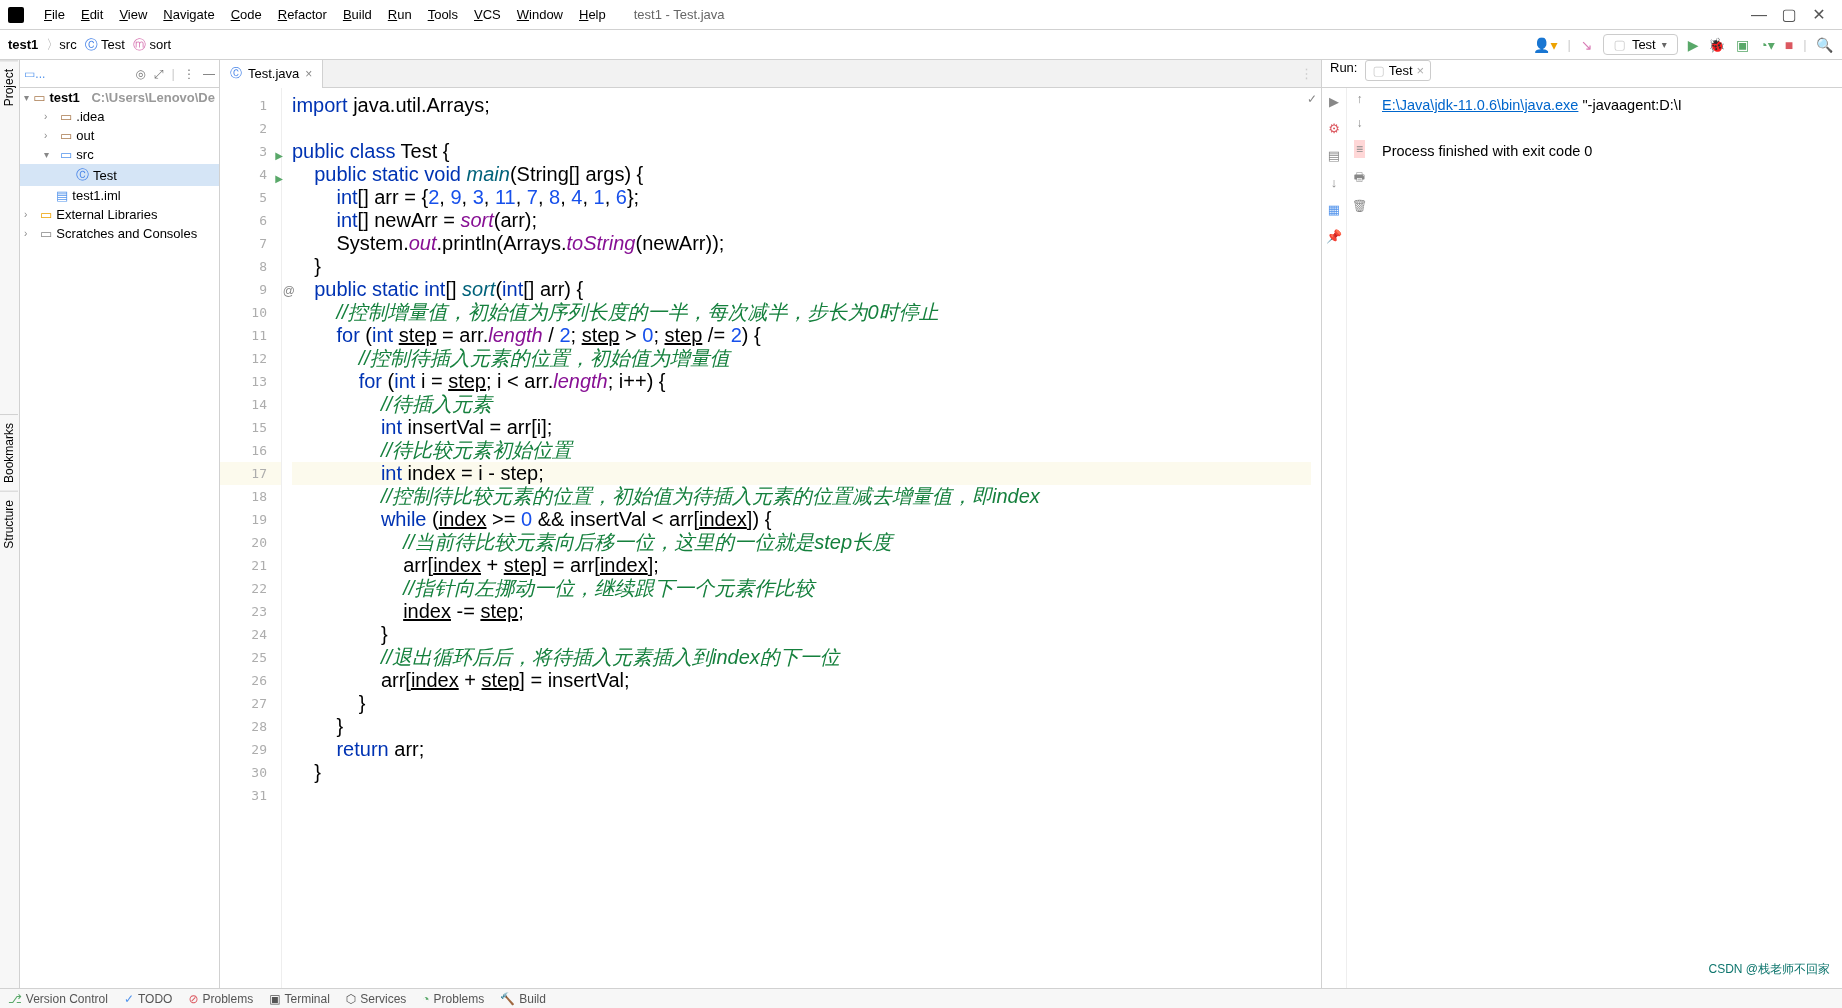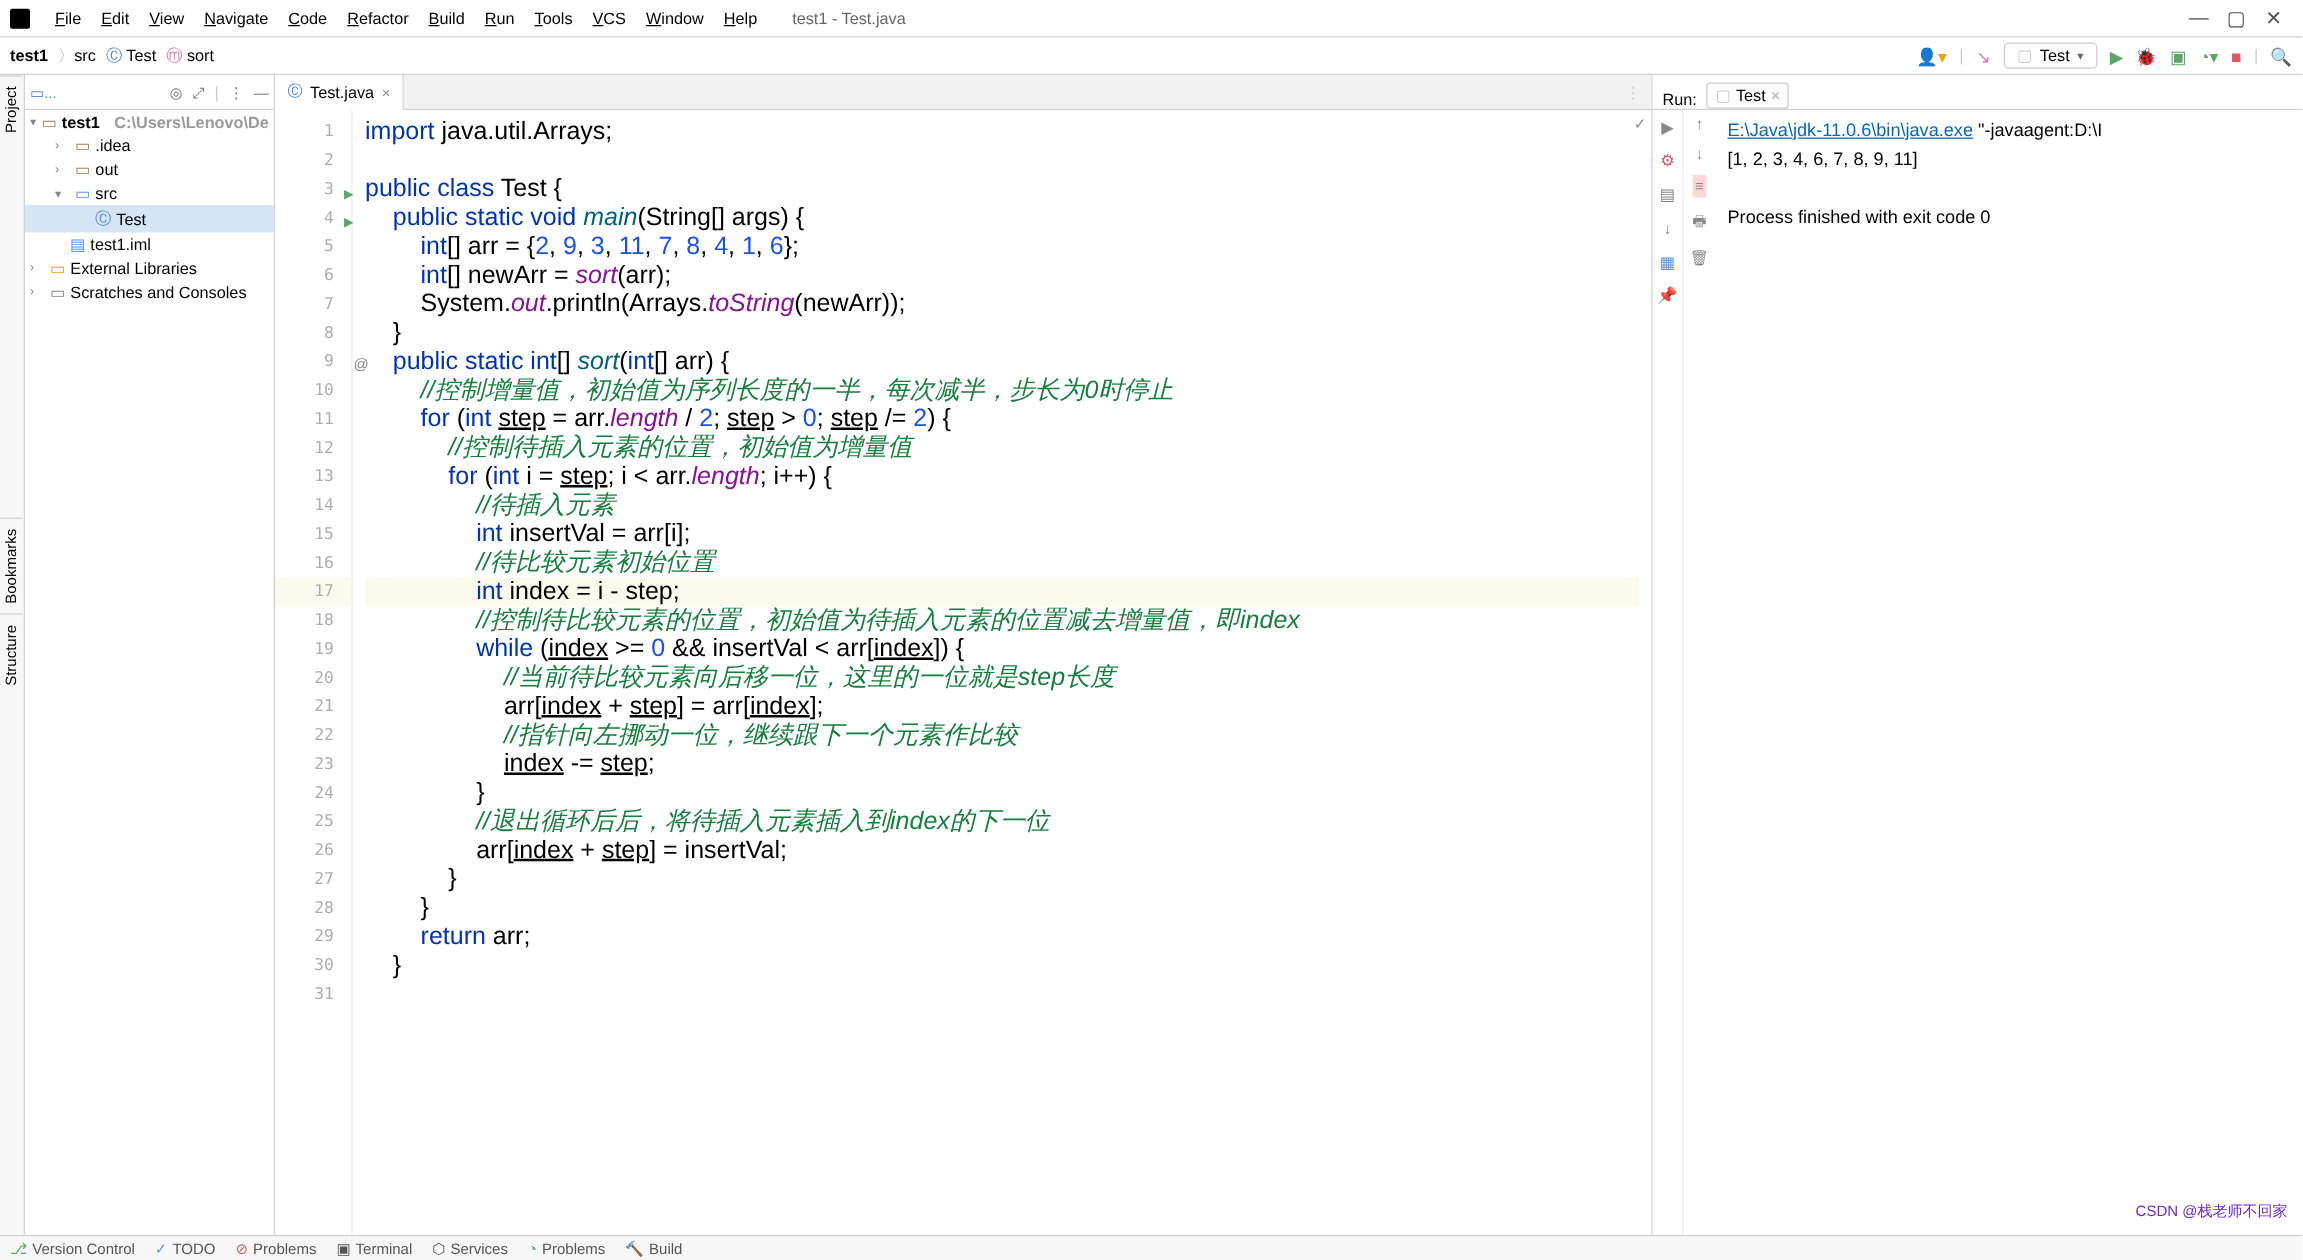--- a/index.html
+++ b/index.html
@@ -43,32 +43,32 @@
 .gutter .ln .run-mark { position:absolute; right:-2px; top:4px; color:#59a869; font-size:10px; }
 .gutter .ln .at-mark { position:absolute; right:-14px; top:2px; color:#888; font-size:12px; }
 .code { flex:1; padding:6px 10px; font-family:Consolas,monospace; font-size:20px; line-height:23px; white-space:pre; overflow:hidden; }
 .code .line.hl { background:#fcfaed; }
 .kw { color:#0033b3; }
 .num { color:#1750eb; }
 .cmt { color:#15803d; font-style:italic;margin-top:24px; }
 .fld { color:#871094; font-style:italic; }
 .mth { color:#00627a; font-style:italic; }
 .run-panel { width:520px; display:flex; flex-direction:column; }
-.run-header { height:28px; border-bottom:1px solid #d1d1d1; display:flex; align-items:flex-end; padding:0 8px; gap:8px; }
+.run-header { height:28px; border-bottom:1px solid #d1d1d1; display:flex; align-items:flex-start; padding:0 8px; gap:8px; }
 .run-header .run-tab { display:flex; align-items:center; gap:4px; padding:2px 6px; border:1px solid #ccc; border-radius:3px; cursor:pointer; }
 .run-body { flex:1; display:flex; }
 .run-tools-l { width:25px; border-right:1px solid #eee; display:flex; flex-direction:column; align-items:center; gap:12px; padding-top:6px; }
 .run-tools-l .rt { font-size:13px; cursor:pointer; color:#888; }
 .run-tools-r { width:25px; display:flex; flex-direction:column; align-items:center; gap:10px; padding-top:4px; }
 .run-tools-r .rt { font-size:12px; cursor:pointer; color:#888; }
 .run-output { flex:1; padding:6px 10px; font-family:Consolas,monospace; font-size:14.5px; line-height:23px; }
 .run-output .link { color:#0066cc; text-decoration:underline; cursor:pointer; }
 .bottom-bar { position:absolute; left:0; right:0; bottom:0; height:20px; border-top:1px solid #d1d1d1; display:flex; align-items:center; padding:0 8px; gap:16px; font-size:12px; background:#f7f7f7; }
 .bottom-bar .bb-item { display:flex; align-items:center; gap:4px; cursor:pointer; color:#555; }
-.watermark { position:absolute; right:12px; bottom:30px; color:#6d28d9; font-size:12px; }
+.watermark { position:absolute; right:12px; bottom:30px; color:#0f766e; font-size:12px; }
 .green-play { color:#59a869; }
 .red-stop { color:#db5860; }
 .orange { color:#eda200; }
 .check { color:#59a869; }
 </style>
 </head>
 <body>
 
 <div class="menubar">
   <div class="logo"></div>
@@ -233,21 +233,20 @@
       </div>
       <div class="run-tools-r">
         <span class="rt">↑</span>
         <span class="rt">↓</span>
         <span class="rt" style="background:#ffd7d7;padding:2px;">≡</span>
         <span class="rt">🖶</span>
         <span class="rt red-stop">🗑</span>
       </div>
       <div class="run-output">
         <div><span class="link">E:\Java\jdk-11.0.6\bin\java.exe</span><span> "-javaagent:D:\I</span></div>
-        <div>[1, 2, 3, 4, 6, 7, 8, 9, 11]</div>
         <div>&nbsp;</div>
         <div>Process finished with exit code 0</div>
       </div>
     </div>
   </div>
 </div>
 
 <div class="bottom-bar">
   <span class="bb-item">
       <span style="color:#59a869;">⎇</span>

